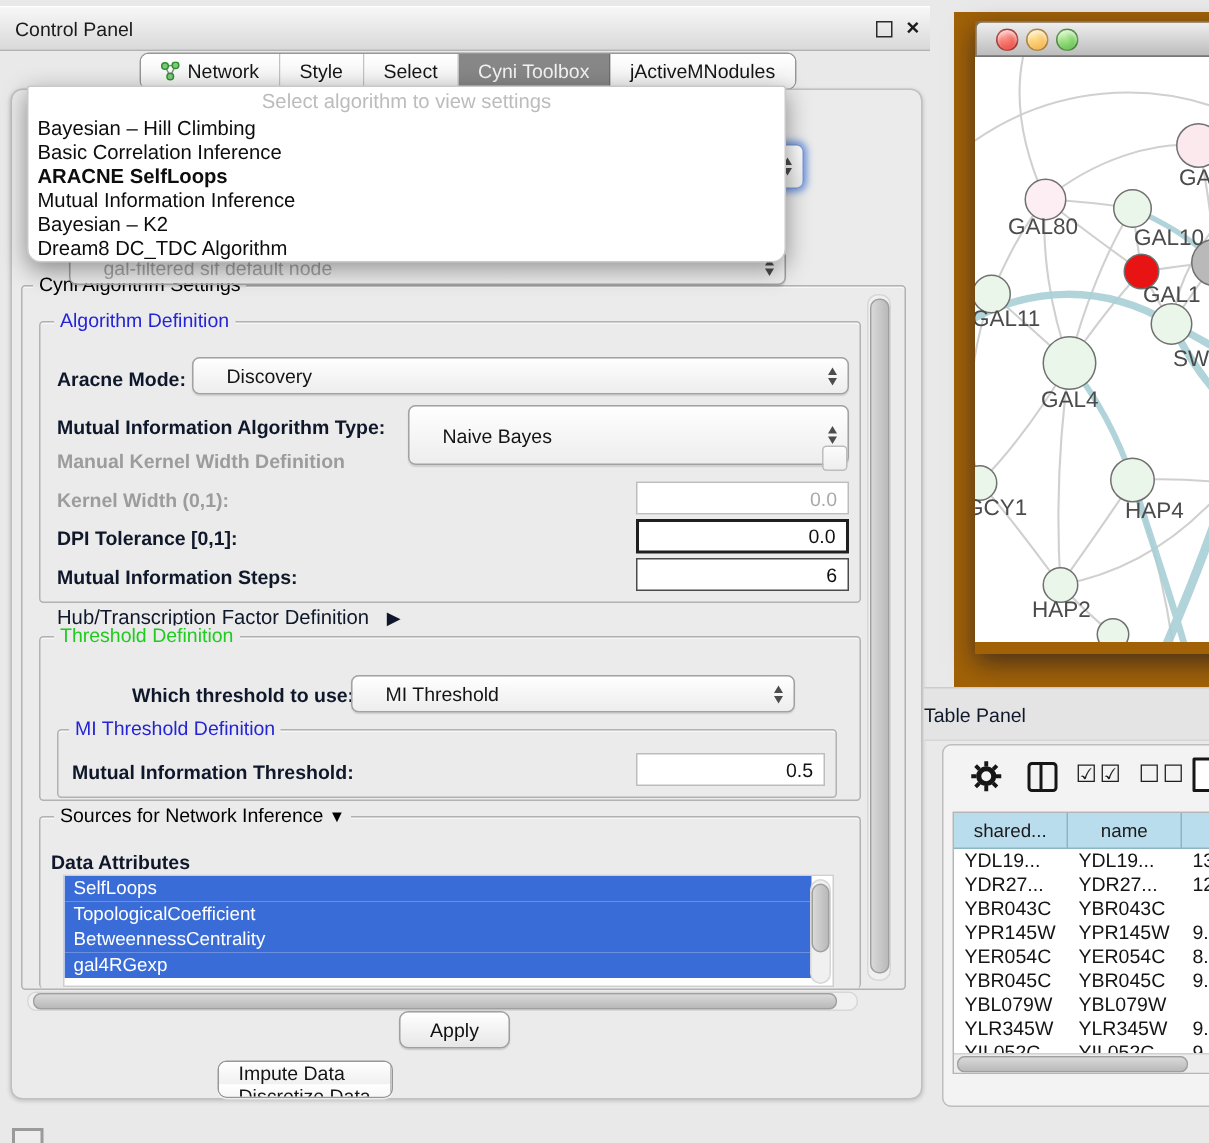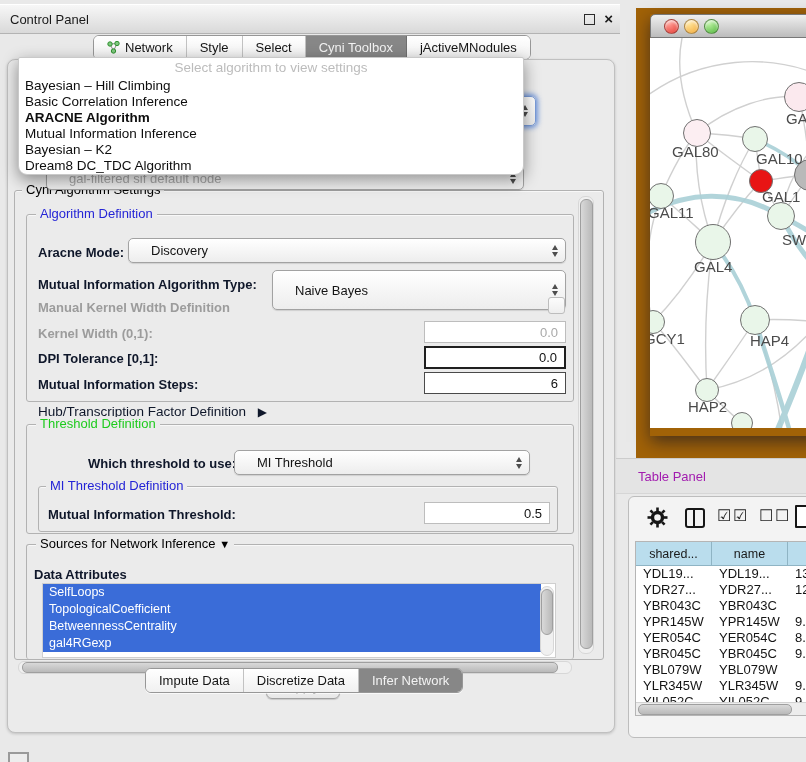--- a/index.html
+++ b/index.html
@@ -88,21 +88,21 @@
   .tl.red{background:radial-gradient(circle at 35% 30%,#ff9a92,#e43b32);}
   .tl.yellow{background:radial-gradient(circle at 35% 30%,#ffe396,#f2a93b);}
   .tl.green{background:radial-gradient(circle at 35% 30%,#b9f0a0,#4fb53a);}
   .net-canvas{position:absolute;left:0;top:24px;width:182px;height:390px;background:#ffffff;overflow:hidden;}
   .net-node{position:absolute;border-radius:50%;border:1.5px solid #707070;box-sizing:border-box;z-index:2;}
   .net-label{position:absolute;font-size:15px;color:#4b4b4b;white-space:nowrap;z-index:3;}
 
   
   .tp-titlebar{left:616px;top:458px;width:190px;height:34px;background:#e4e4e4;
     border-top:1px solid #cccccc;border-bottom:1px solid #d6d6d6;display:flex;align-items:center;}
-  .tp-title{font-size:13px;color:#a21caf;padding-left:22px;}
+  .tp-title{font-size:13px;color:#0f172a;}
   .tp-body{left:628px;top:496px;width:184px;height:240px;background:#f3f3f3;
     border:1px solid #bdbdbd;border-radius:6px;}
   .tool-ck{position:absolute;font-size:16px;color:#1d1d1d;}
   .split-icon{position:absolute;width:16px;height:16px;border:2px solid #161616;border-radius:3px;}
   .split-icon:before{content:"";position:absolute;left:6px;top:0;width:2px;height:16px;background:#161616;}
   .doc-icon{position:absolute;width:14px;height:19px;border:2px solid #161616;background:#fff;border-radius:1px;}
   .tbl{position:absolute;left:6px;top:44px;width:176px;height:173px;background:#fff;
     border:1px solid #b5b5b5;overflow:hidden;}
   .tbl-head{display:flex;height:24px;}
   .th{width:76px;box-sizing:border-box;background:#badded;border-right:1px solid #8fb4c4;
@@ -172,21 +172,21 @@
         <span class="tri-dn"></span>
       </span>
   </div>
 
   <div class="abs popup">
     <div class="popup-prompt">Select algorithm to view settings</div>
     <div>
 
     <div class="popup-item">Bayesian – Hill Climbing</div>
         <div class="popup-item">Basic Correlation Inference</div>
-        <div class="popup-item bold">ARACNE Algorithm</div>
+        <div class="popup-item bold">ARACNE SelfLoops</div>
         <div class="popup-item">Mutual Information Inference</div>
         <div class="popup-item">Bayesian – K2</div>
         <div class="popup-item">Dream8 DC_TDC Algorithm</div>
       </div>
   </div>
 
   <div class="abs groupbox" style="left:14px;top:190px;width:588px;height:468px;"></div>
   <span class="abs gtitle" style="left:22px;top:183px;">Cyni Algorithm Settings</span>
 
   <div class="abs vtrack" style="left:578px;top:196px;height:456px;">
@@ -278,21 +278,21 @@
   </div>
 
   <div class="abs" style="left:18px;top:661px;width:552px;height:11px;background:#f0f0f0;border:1px solid #d7d7d7;border-radius:6px;">
     <div class="hthumb" style="left:3px;top:0px;width:534px;"></div>
   </div>
 
   <div class="abs btn" style="left:266px;top:674px;width:72px;height:23px;">
     <span>Apply</span>
   </div>
 
-  <div class="abs seg-tabs" style="left:145px;top:668px;">
+  <div class="abs seg-tabs" style="left:145px;top:707px;flex-direction:column;">
     <div class="seg">
       <span>Impute Data</span>
     </div>
     <div class="seg">
       <span>Discretize Data</span>
     </div>
     <div class="seg sel">
       <span>Infer Network</span>
     </div>
   </div>

